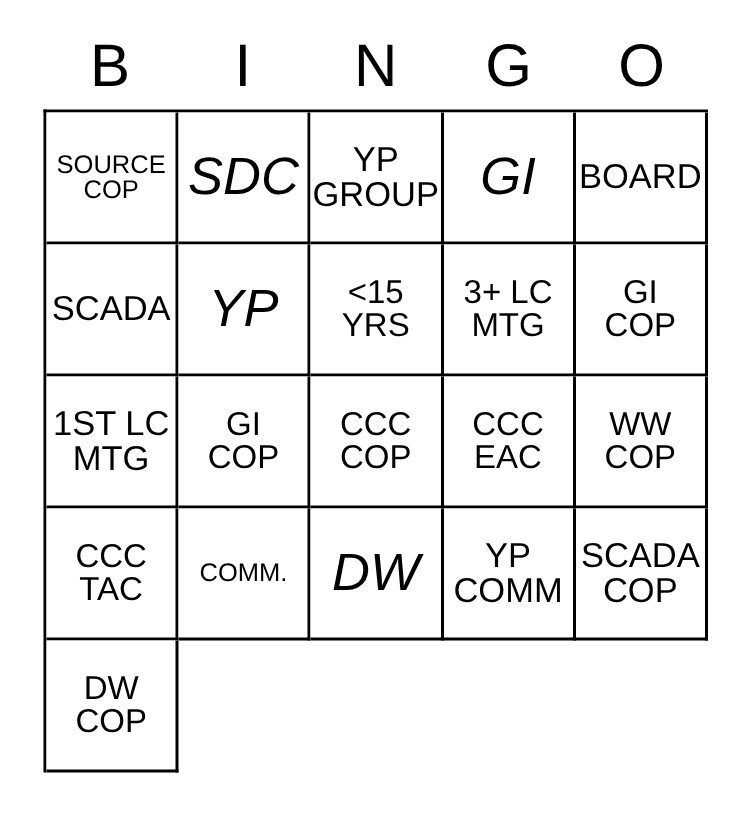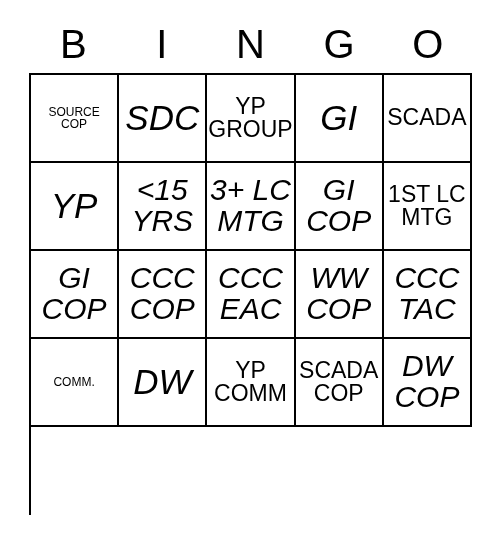--- a/index.html
+++ b/index.html
@@ -64,23 +64,23 @@
   }
   .cell-text {
     display: block;
     line-height: 1.02;
     white-space: pre-line;
     word-break: normal;
   }
 
   
   .size-xs .cell-text { font-size: 14px; }
-  .size-sm .cell-text { font-size: 12px; }
+  .size-sm .cell-text { font-size: 17px; }
   .size-md .cell-text { font-size: 23px; }
-  .size-lg .cell-text { font-size: 30px; font-style: italic; }
+  .size-lg .cell-text { font-size: 22px; }
   .size-xl .cell-text { font-size: 35px; font-style: italic; }
 </style>
 </head>
 <body>
 
 <div id="bingo-card">
 
   <div id="header-row">
     <div class="header-letter">B</div>
     <div class="header-letter">I</div>
@@ -99,20 +99,23 @@
         <span class="cell-text">SDC</span>
       </div>
     <div class="cell size-md">
         <span class="cell-text">YP
 GROUP</span>
       </div>
     <div class="cell size-xl">
         <span class="cell-text">GI</span>
       </div>
 
+    <div class="cell size-md">
+        <span class="cell-text">BOARD</span>
+      </div>
     <div class="cell size-md">
         <span class="cell-text">SCADA</span>
       </div>
     <div class="cell size-xl">
         <span class="cell-text">YP</span>
       </div>
     <div class="cell size-lg">
         <span class="cell-text">&lt;15
 YRS</span>
       </div>

